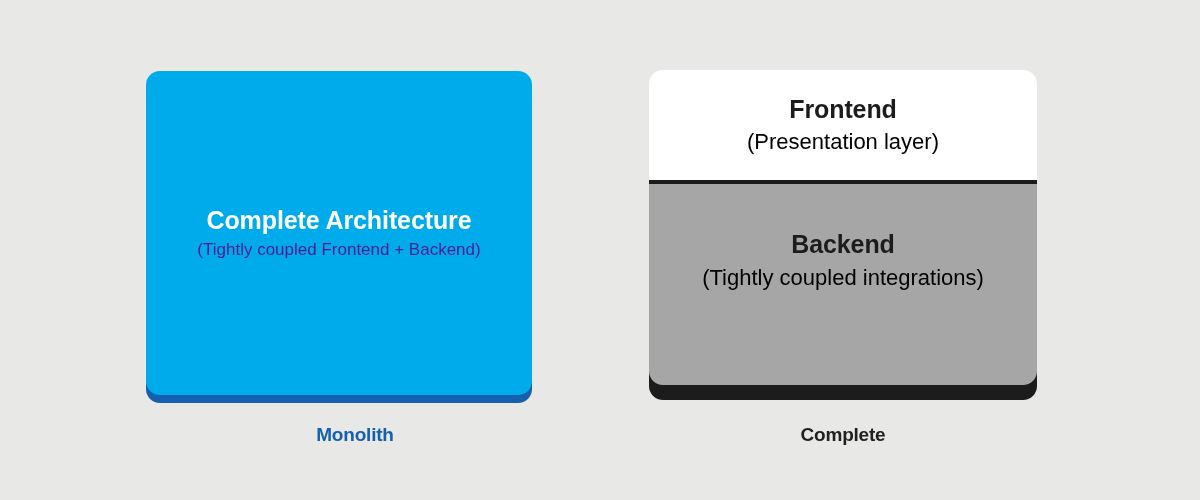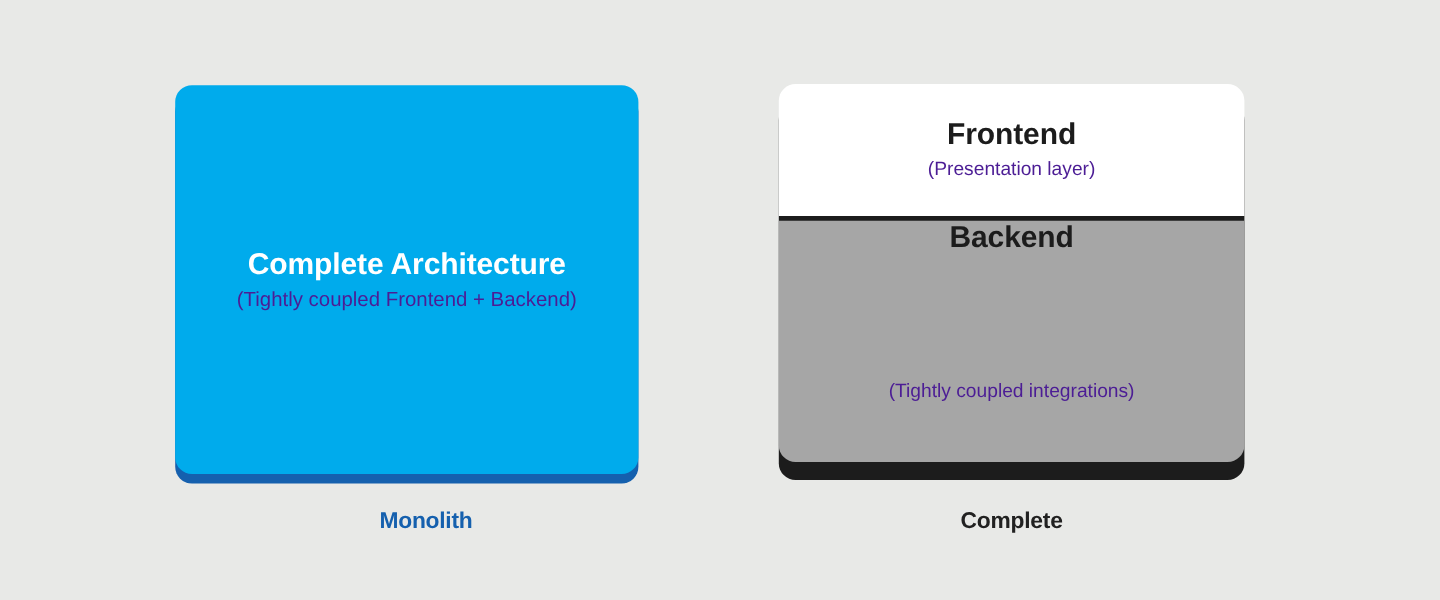--- a/index.html
+++ b/index.html
@@ -117,35 +117,35 @@
     position: absolute;
     left: 0;
     top: 114px;
     width: 388px;
     height: 201px;
     background: #a6a6a6;
     border-radius: 0 0 14px 14px;
     display: flex;
     flex-direction: column;
     align-items: center;
-    justify-content: space-between;
+    justify-content: center;
     text-align: center;
     box-sizing: border-box;
     padding-bottom: 48px;
   }
   .panel-title {
     color: #1c1c1c;
     font-size: 25px;
     font-weight: bold;
     line-height: 1.18;
     letter-spacing: -0.1px;
   }
   .panel-subtitle {
-    color: #4c1d95;
-    font-size: 16px;
+    color: #000000;
+    font-size: 22px;
     font-weight: normal;
     line-height: 1.25;
     margin-top: 4px;
   }
 
   
   .caption {
     position: absolute;
     top: 424px;
     width: 100%;

